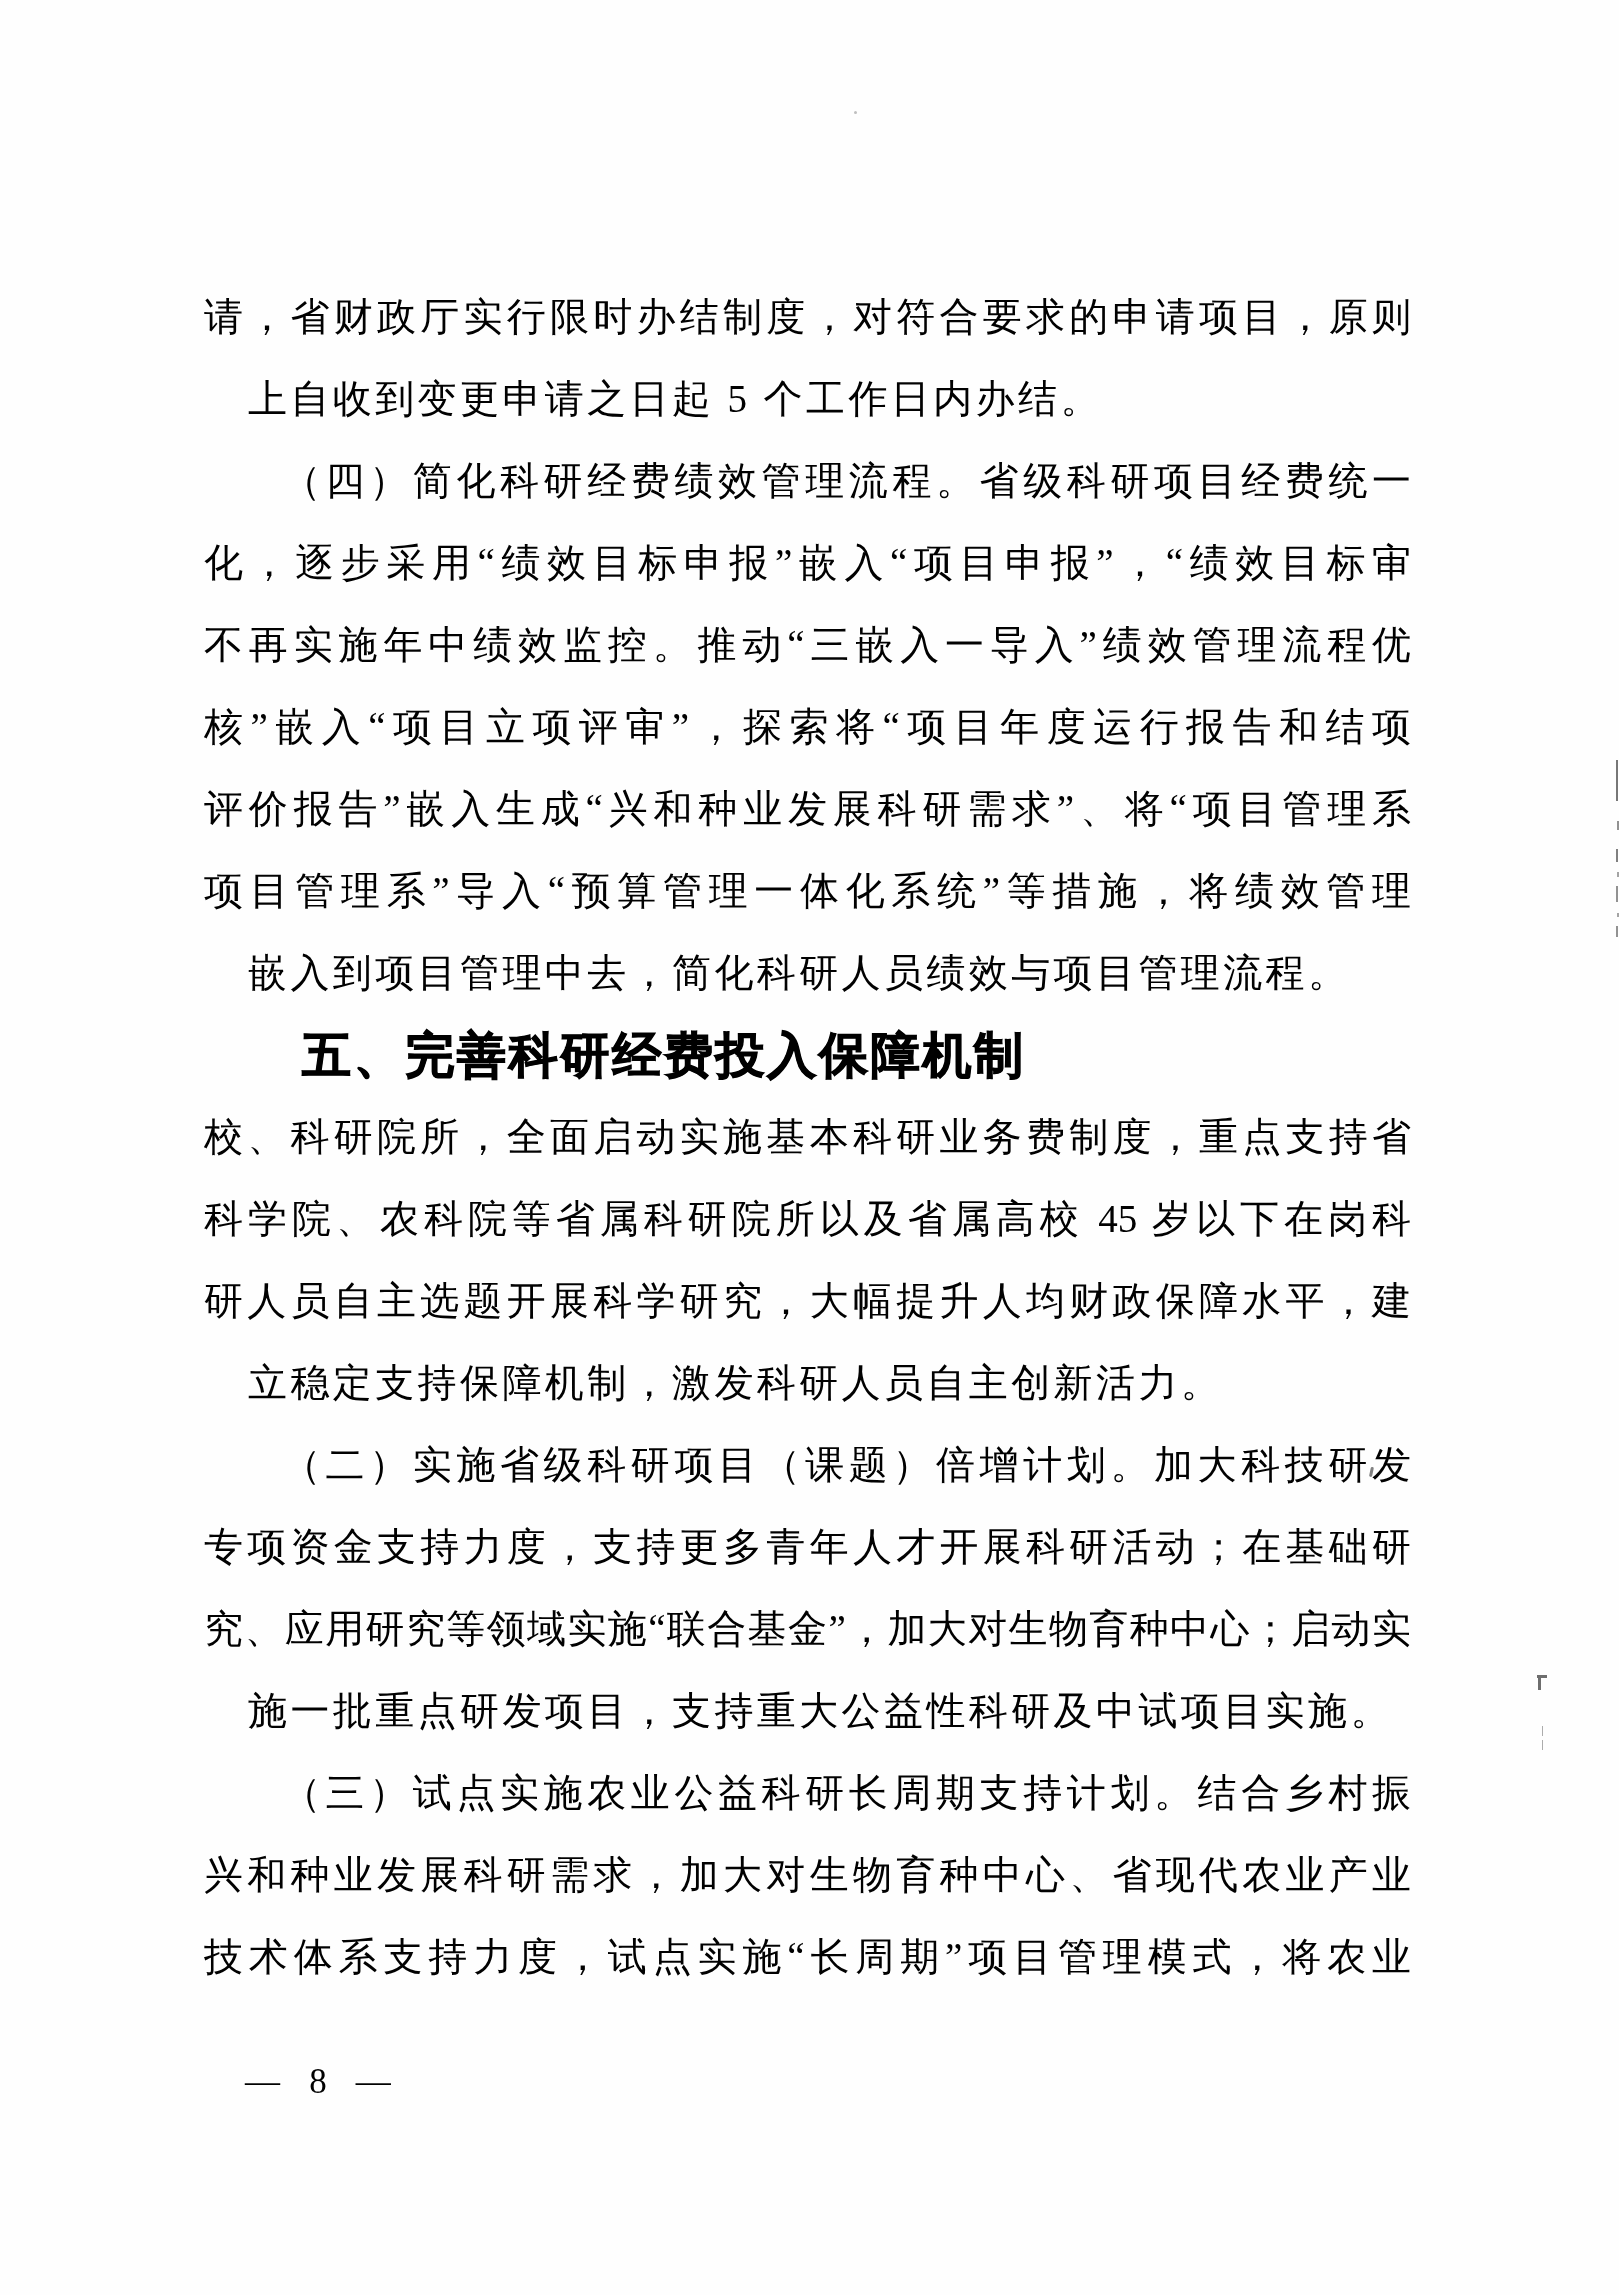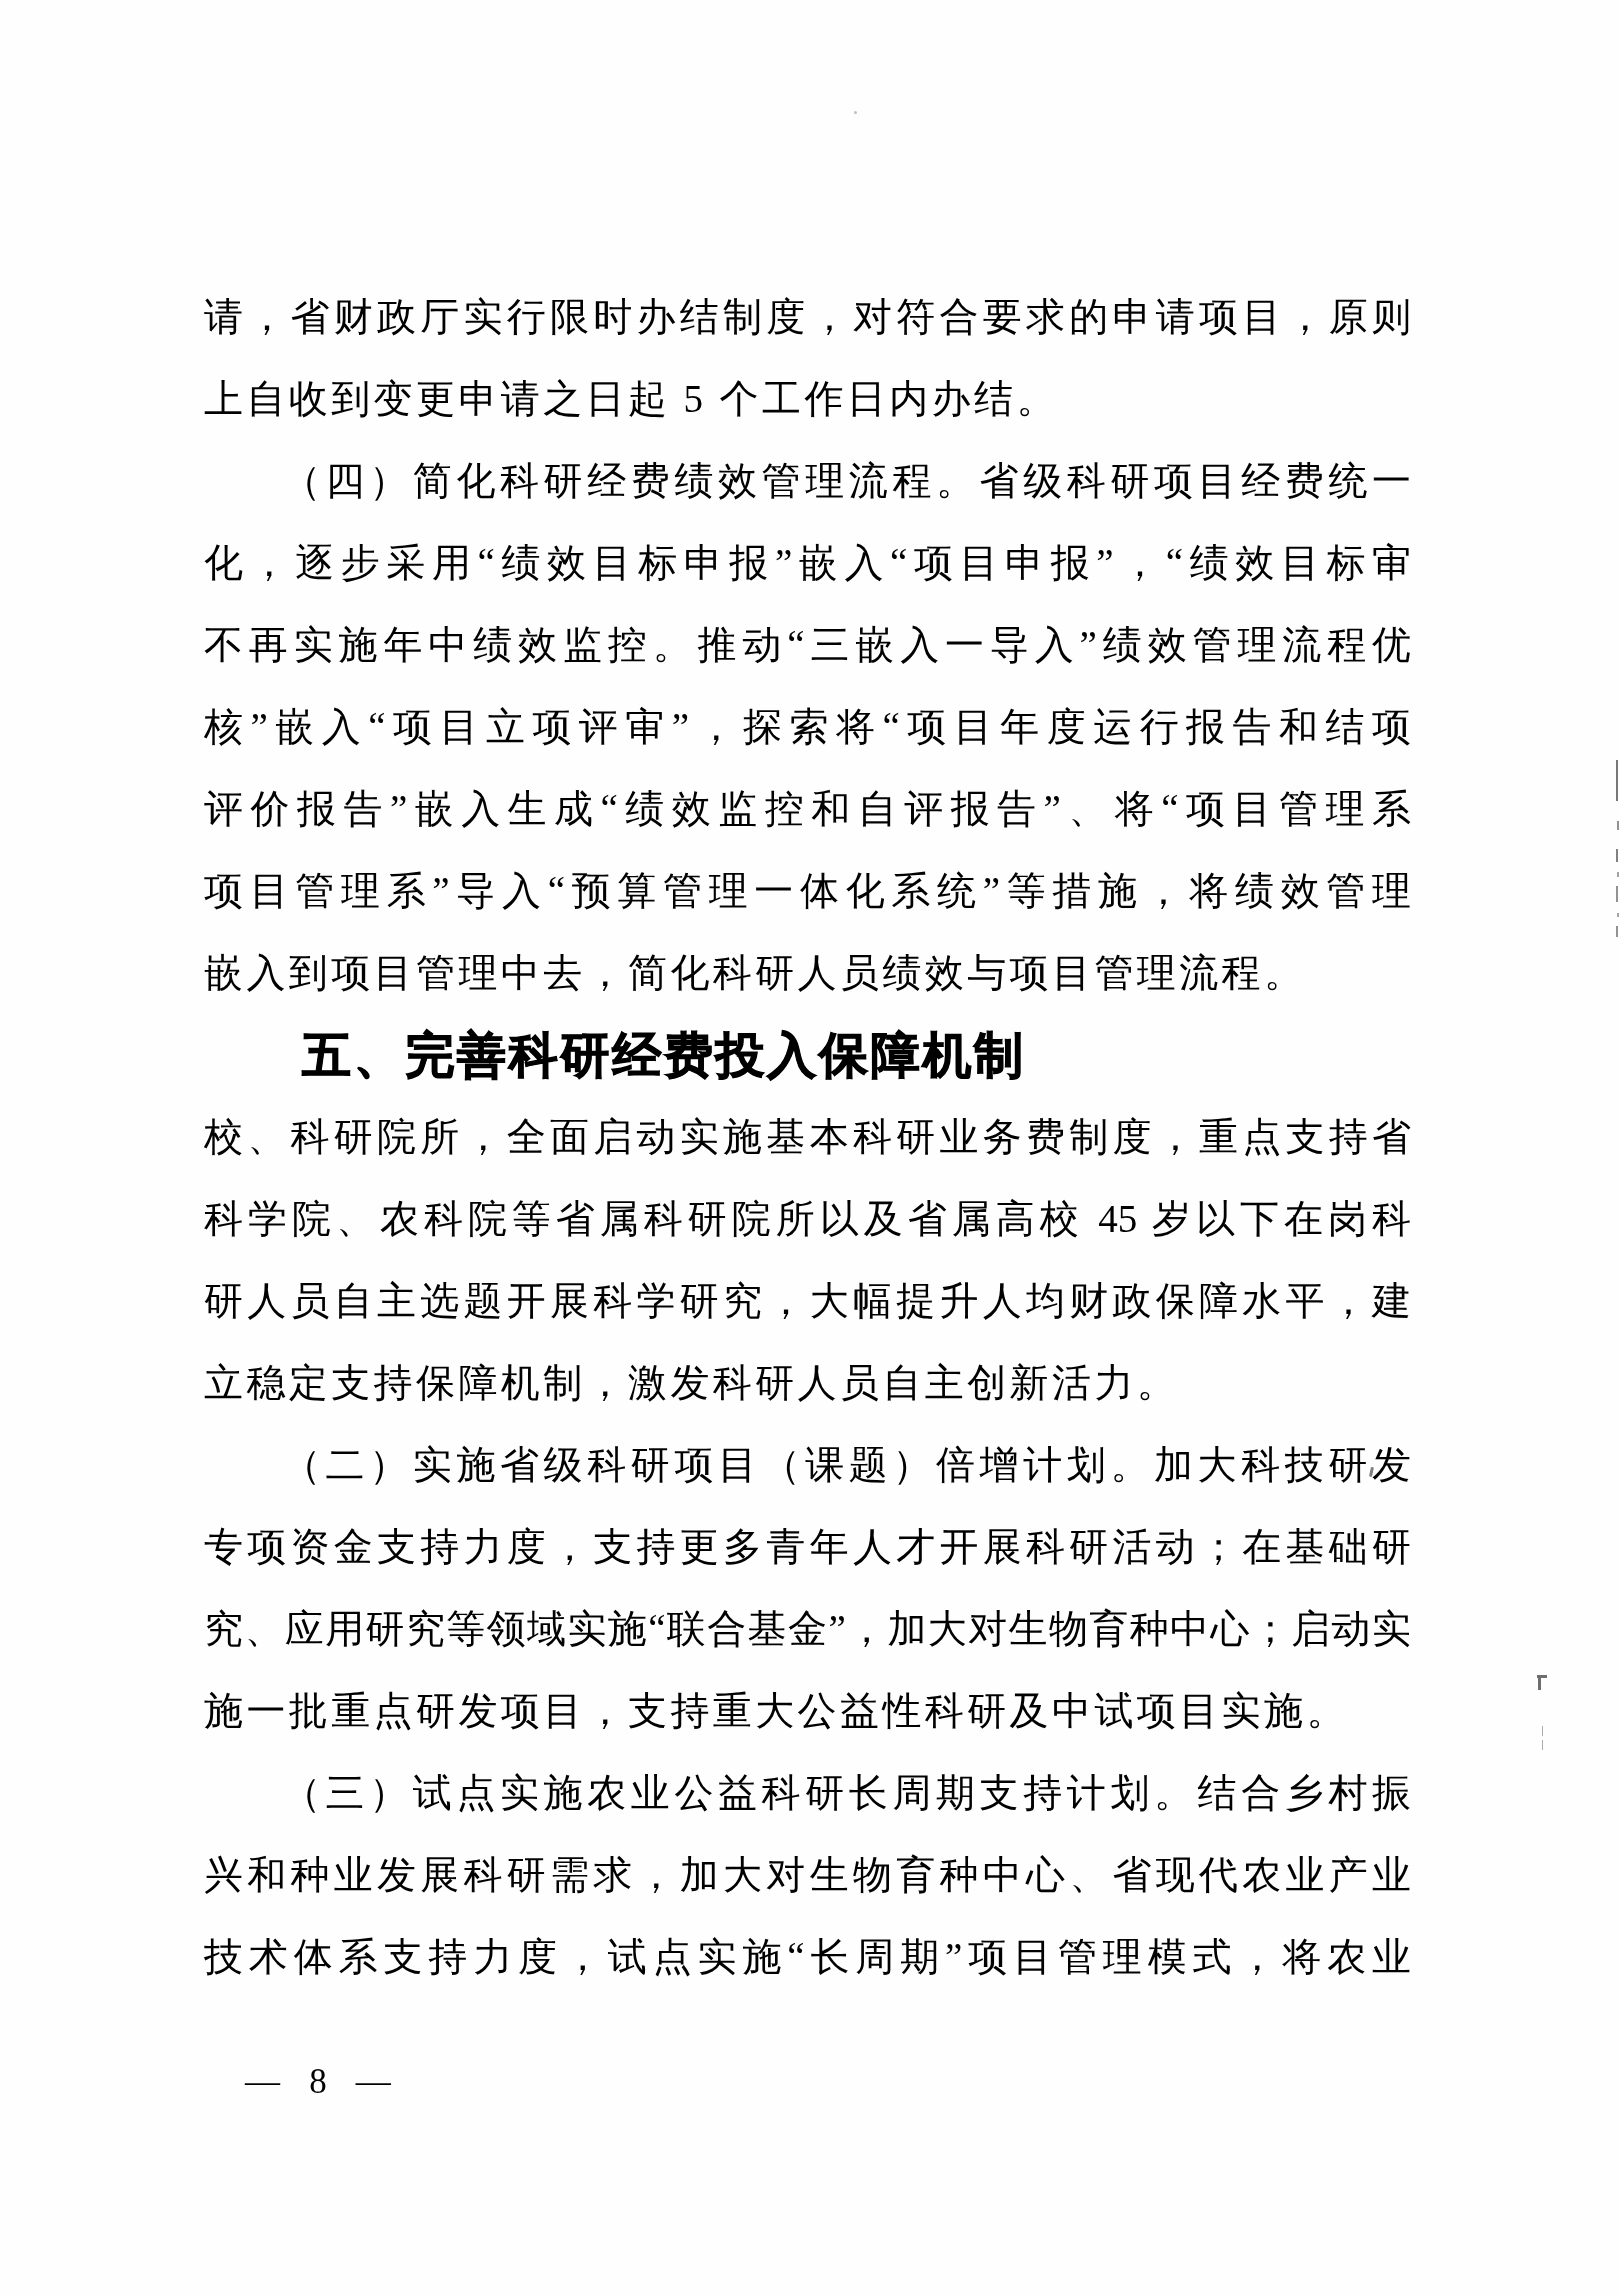--- a/index.html
+++ b/index.html
@@ -32,20 +32,21 @@
     white-space: normal;
     text-align: justify;
     text-align-last: justify;
     text-justify: inter-character;
   }
   .line.indent {
     text-indent: 2em;
   }
   .line.body:not(.justify) {
     letter-spacing: 3.4px;
+    margin-left: 44px;
   }
   .line.heading {
     font-family: "Liberation Sans", "DejaVu Sans", sans-serif;
     font-weight: 700;
     font-size: 49px;
     letter-spacing: 2.7px;
     -webkit-text-stroke: 1px #000;
   }
   .footer {
     position: absolute;
@@ -79,21 +80,21 @@
 <body>
 
 <div class="page">
   <div class="content">
       <div class="line body justify">请，省财政厅实行限时办结制度，对符合要求的申请项目，原则</div>
       <div class="line body">上自收到变更申请之日起 5 个工作日内办结。</div>
       <div class="line body justify indent">（四）简化科研经费绩效管理流程。省级科研项目经费统一</div>
       <div class="line body justify">化，逐步采用“绩效目标申报”嵌入“项目申报”，“绩效目标审</div>
       <div class="line body justify">不再实施年中绩效监控。推动“三嵌入一导入”绩效管理流程优</div>
       <div class="line body justify">核”嵌入“项目立项评审”，探索将“项目年度运行报告和结项</div>
-      <div class="line body justify">评价报告”嵌入生成“绩效监控和自评报告”、将“项目管理系</div>
+      <div class="line body justify">评价报告”嵌入生成“兴和种业发展科研需求”、将“项目管理系</div>
       <div class="line body justify">项目管理系”导入“预算管理一体化系统”等措施，将绩效管理</div>
       <div class="line body">嵌入到项目管理中去，简化科研人员绩效与项目管理流程。</div>
       <div class="line heading indent">五、完善科研经费投入保障机制</div>
       <div class="line body justify">校、科研院所，全面启动实施基本科研业务费制度，重点支持省</div>
       <div class="line body justify">科学院、农科院等省属科研院所以及省属高校 45 岁以下在岗科</div>
       <div class="line body justify">研人员自主选题开展科学研究，大幅提升人均财政保障水平，建</div>
       <div class="line body">立稳定支持保障机制，激发科研人员自主创新活力。</div>
       <div class="line body justify indent">（二）实施省级科研项目（课题）倍增计划。加大科技研发</div>
       <div class="line body justify">专项资金支持力度，支持更多青年人才开展科研活动；在基础研</div>
       <div class="line body justify">究、应用研究等领域实施“联合基金”，加大对生物育种中心；启动实</div>

